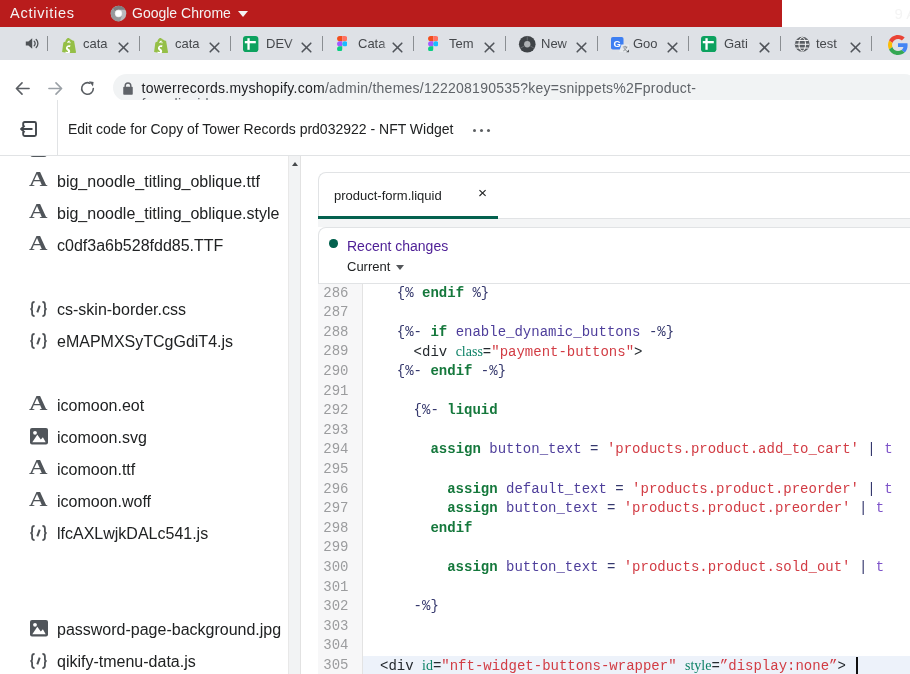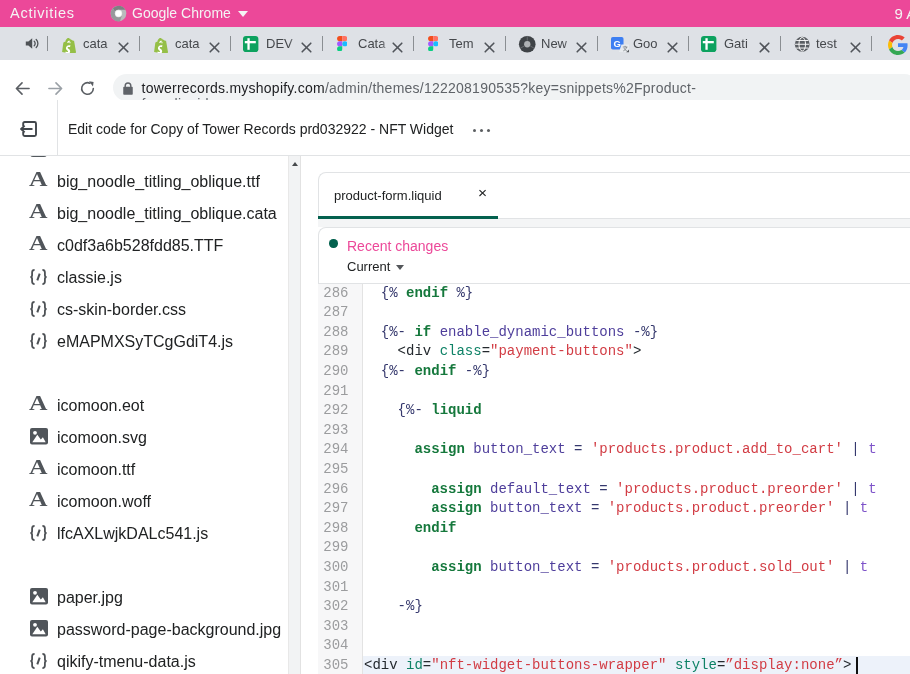--- a/index.html
+++ b/index.html
@@ -1,19 +1,19 @@
 <!DOCTYPE html>
 <html><head><meta charset="utf-8">
 <style>
 * { margin:0; padding:0; box-sizing:border-box; }
 body { width:910px; height:674px; overflow:hidden; position:relative;
   font-family:"Liberation Sans", sans-serif; background:#fff; }
 
 
-#topbar { position:absolute; left:0; top:0; width:910px; height:27px; background:#ec4899; color:#f4f4f4; }
+#topbar { position:absolute; left:0; top:0; width:782px; height:27px; background:#b91c1c; color:#f4f4f4; }
 #topbar .act { position:absolute; left:10px; top:4.5px; font-size:14.5px; letter-spacing:0.75px; }
 #topbar .gc { position:absolute; left:132px; top:5px; font-size:14px; }
 #topbar .clock { position:absolute; left:894.5px; top:4.5px; font-size:15px; white-space:nowrap; }
 #topbar .tri { position:absolute; left:238px; top:11px; width:0; height:0;
   border-left:5px solid transparent; border-right:5px solid transparent; border-top:6px solid #f4f4f4; }
 
 
 #tabstrip { position:absolute; left:0; top:27px; width:910px; height:33px; background:#dee1e6; }
 .tsep { position:absolute; top:9px; width:1px; height:15px; background:#8a8e92; }
 .tico { position:absolute; top:7px; width:20px; height:18px; }
@@ -49,40 +49,40 @@
 #tabcard { position:absolute; left:318px; top:172px; width:592px; height:47px; background:#fff;
   border-top:1px solid #e1e3e5; border-left:1px solid #e1e3e5; border-bottom:1px solid #e1e3e5; border-top-left-radius:8px; }
 #tabcard .fname { position:absolute; left:15px; top:15px; font-size:13px; color:#202223; }
 #tabcard .fclose { position:absolute; left:159px; top:11px; font-size:15.5px; color:#202223; }
 #tealbar { position:absolute; left:318px; top:215.5px; width:180px; height:3.5px; background:#03614e; }
 #gapband { position:absolute; left:318px; top:219px; width:592px; height:8px; background:#f4f5f6; }
 #maincard { position:absolute; left:318px; top:227px; width:592px; height:447px; background:#fff;
   border-top:1px solid #e1e3e5; border-left:1px solid #e1e3e5; border-top-left-radius:8px; }
 #rc { position:absolute; left:0; top:0; width:910px; height:0; }
 #rc .dot { position:absolute; left:329.4px; top:239.4px; width:8.4px; height:8.4px; border-radius:50%; background:#03614e; }
-#rc .t1 { position:absolute; left:347px; top:237.5px; font-size:14px; color:#ec4899; }
+#rc .t1 { position:absolute; left:347px; top:237.5px; font-size:14px; color:#4c1d95; }
 #rc .t2 { position:absolute; left:347px; top:258.5px; font-size:13px; color:#202223; }
 #rc .tri { position:absolute; left:396px; top:264.5px; width:0; height:0;
   border-left:4.4px solid transparent; border-right:4.4px solid transparent; border-top:5px solid #54575a; }
 
 
 #codearea { position:absolute; left:318px; top:283px; width:592px; height:391px; background:#fff;
   border-top:1px solid #e1e3e5; overflow:hidden; }
 #gutter { position:absolute; left:318px; top:284px; width:45px; height:390px; background:#f7f7f8; border-right:1px solid #e3e3e3; }
 .ln { position:absolute; right:561.5px; font-family:"Liberation Mono",monospace; font-size:14px; line-height:19.6px; color:#9b9c9e; }
-.cl { position:absolute; left:364px; font-family:"Liberation Mono",monospace; font-size:14px; line-height:19.6px; color:#24292e; white-space:pre; }
+.cl { position:absolute; left:380px; font-family:"Liberation Mono",monospace; font-size:14px; line-height:19.6px; color:#24292e; white-space:pre; }
 #activeline { position:absolute; left:363px; top:655.9px; width:547px; height:19px; background:#edf2fa; }
 #cursor { position:absolute; left:856px; top:657px; width:1.6px; height:17px; background:#111; }
 .delim { color:#35386d; }
 .kw { color:#15783c; font-weight:bold; }
 .var { color:#4e3e9b; }
 .filt { color:#7d52c9; }
 .strq { color:#d23c44; }
 .tag { color:#24292e; }
-.attr { color:#0e8266; }
+.attr { color:#0e8266;font-family:Liberation Serif, serif; }
 .eq { color:#24292e; }
 </style></head>
 <body>
 
 <div id="topbar">
   <span class="act">Activities</span>
   <svg style="position:absolute;left:110px;top:5px" width="17" height="17" viewBox="0 0 20 20">
     <circle cx="10" cy="10" r="9.2" fill="#b9babc"></circle>
     <path d="M10 0.8a9.2 9.2 0 0 1 8 4.7H10a4.6 4.6 0 0 0-4.1 2.5L3.4 3.7A9.2 9.2 0 0 1 10 0.8z" fill="#7e8082"></path>
     <path d="M0.8 10a9.2 9.2 0 0 1 2.6-6.3l4 6.9a4.6 4.6 0 0 0 6.7 1.7l-2.4 6.8A9.2 9.2 0 0 1 0.8 10z" fill="#97999b"></path>
@@ -235,33 +235,25 @@
 </div>
 
 <div id="sidebar" style="position:absolute;left:0;top:156px;width:288px;height:518px;overflow:hidden;background:#fff">
   <div style="position:absolute;left:30px;top:-3px;width:16.5px;height:4px;background:#54595e;border-radius:0 0 3px 3px"></div>
   <div class="srow" style="top:8.5px">
       <span class="fico">A</span>
       <span class="sname">big_noodle_titling_oblique.ttf</span>
     </div>
 <div class="srow" style="top:40.5px">
       <span class="fico">A</span>
-      <span class="sname">big_noodle_titling_oblique.cata</span>
+      <span class="sname">big_noodle_titling_oblique.style</span>
     </div>
 <div class="srow" style="top:72.5px">
       <span class="fico">A</span>
       <span class="sname">c0df3a6b528fdd85.TTF</span>
-    </div>
-<div class="srow" style="top:104.5px">
-      <span class="cico"><svg width="21" height="16" viewBox="0 0 21 16" fill="none" stroke="#4e5256">
-          <path stroke-width="1.8" d="M6.6 0.9 Q4.1 0.9 4.1 3.4 V5.9 Q4.1 8 2.4 8 Q4.1 8 4.1 10.1 V12.6 Q4.1 15.1 6.6 15.1"></path>
-          <path stroke-width="1.8" d="M14.4 0.9 Q16.9 0.9 16.9 3.4 V5.9 Q16.9 8 18.6 8 Q16.9 8 16.9 10.1 V12.6 Q16.9 15.1 14.4 15.1"></path>
-          <path stroke-width="2" d="M11.7 4.6 L9.3 11.4"></path>
-        </svg></span>
-      <span class="sname">classie.js</span>
     </div>
 <div class="srow" style="top:136.5px">
       <span class="cico"><svg width="21" height="16" viewBox="0 0 21 16" fill="none" stroke="#4e5256">
           <path stroke-width="1.8" d="M6.6 0.9 Q4.1 0.9 4.1 3.4 V5.9 Q4.1 8 2.4 8 Q4.1 8 4.1 10.1 V12.6 Q4.1 15.1 6.6 15.1"></path>
           <path stroke-width="1.8" d="M14.4 0.9 Q16.9 0.9 16.9 3.4 V5.9 Q16.9 8 18.6 8 Q16.9 8 16.9 10.1 V12.6 Q16.9 15.1 14.4 15.1"></path>
           <path stroke-width="2" d="M11.7 4.6 L9.3 11.4"></path>
         </svg></span>
       <span class="sname">cs-skin-border.css</span>
     </div>
 <div class="srow" style="top:168.5px">
@@ -292,28 +284,20 @@
       <span class="fico">A</span>
       <span class="sname">icomoon.woff</span>
     </div>
 <div class="srow" style="top:360.5px">
       <span class="cico"><svg width="21" height="16" viewBox="0 0 21 16" fill="none" stroke="#4e5256">
           <path stroke-width="1.8" d="M6.6 0.9 Q4.1 0.9 4.1 3.4 V5.9 Q4.1 8 2.4 8 Q4.1 8 4.1 10.1 V12.6 Q4.1 15.1 6.6 15.1"></path>
           <path stroke-width="1.8" d="M14.4 0.9 Q16.9 0.9 16.9 3.4 V5.9 Q16.9 8 18.6 8 Q16.9 8 16.9 10.1 V12.6 Q16.9 15.1 14.4 15.1"></path>
           <path stroke-width="2" d="M11.7 4.6 L9.3 11.4"></path>
         </svg></span>
       <span class="sname">lfcAXLwjkDALc541.js</span>
-    </div>
-<div class="srow" style="top:424.5px">
-      <span class="iico"><svg width="18" height="16.5" viewBox="0 0 18 16.5">
-          <rect x="0" y="0" width="18" height="16.5" rx="2" fill="#50555a"></rect>
-          <circle cx="5" cy="4.8" r="1.9" fill="#fff"></circle>
-          <path d="M2.3 14.2 L7.3 6.8 L10.8 11.6 L12.9 9.2 L15.7 14.2 Z" fill="#fff"></path>
-        </svg></span>
-      <span class="sname">paper.jpg</span>
     </div>
 <div class="srow" style="top:456.5px">
       <span class="iico"><svg width="18" height="16.5" viewBox="0 0 18 16.5">
           <rect x="0" y="0" width="18" height="16.5" rx="2" fill="#50555a"></rect>
           <circle cx="5" cy="4.8" r="1.9" fill="#fff"></circle>
           <path d="M2.3 14.2 L7.3 6.8 L10.8 11.6 L12.9 9.2 L15.7 14.2 Z" fill="#fff"></path>
         </svg></span>
       <span class="sname">password-page-background.jpg</span>
     </div>
 <div class="srow" style="top:488.5px">

